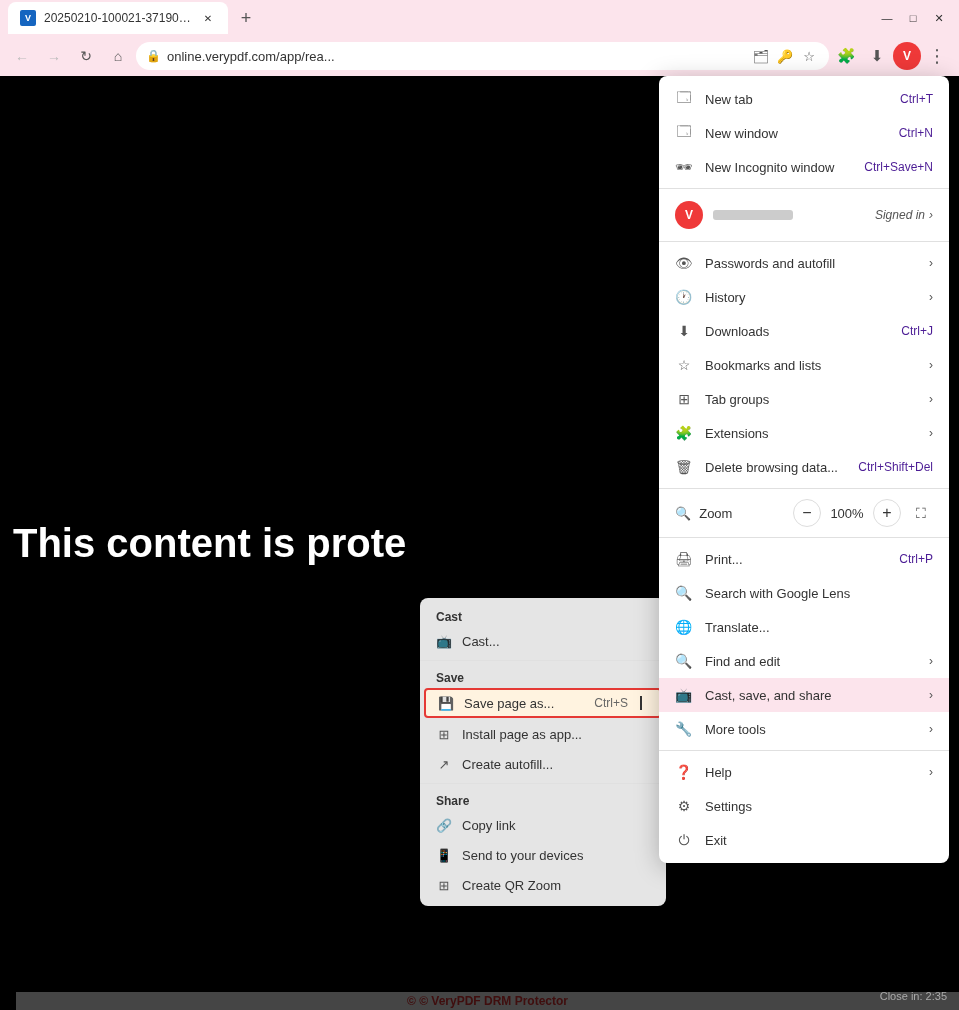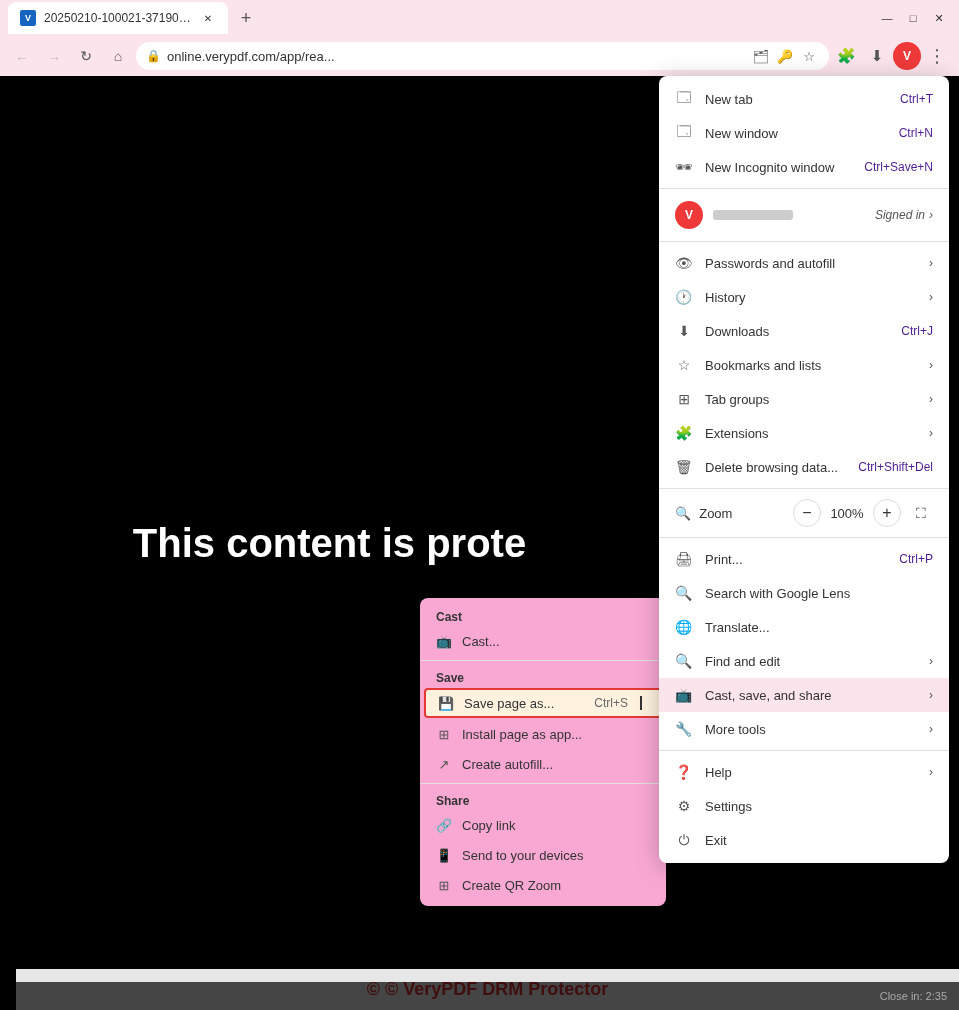--- a/index.html
+++ b/index.html
@@ -185,58 +185,58 @@
     }
     .menu-dots {
       font-size: 18px;
       color: #555;
     }
 
     
     .page-content {
       position: absolute;
       top: 76px;
-      left: 4px;
+      left: 13px;
       width: 651px;
       bottom: 0;
       background: #000;
       display: flex;
       align-items: center;
-      justify-content: center;
+      justify-content: flex-start;
     }
     .protected-text {
       color: #fff;
       font-size: 40px;
       font-weight: bold;
       text-align: center;
       line-height: 1.3;
     }
 
     
     .watermark {
       position: absolute;
       bottom: 0;
       left: 16px;
       right: 0;
       background: rgba(255,255,255,0.9);
       text-align: center;
-      padding: 10px;
-      font-size: 18px;
+      padding: 2px;
+      font-size: 12px;
       font-weight: bold;
       color: #333;
     }
     .watermark span { color: #d32f2f; }
 
     
     .context-menu {
       position: absolute;
       top: 598px;
       left: 420px;
       width: 246px;
-      background: #f9a8d4;
+      background: #e5e5e5;
       border-radius: 8px;
       box-shadow: 0 4px 20px rgba(0,0,0,0.3);
       padding: 6px 0;
       z-index: 100;
     }
     .ctx-section-label {
       padding: 6px 16px 2px;
       font-size: 12px;
       font-weight: 600;
       color: #333;

